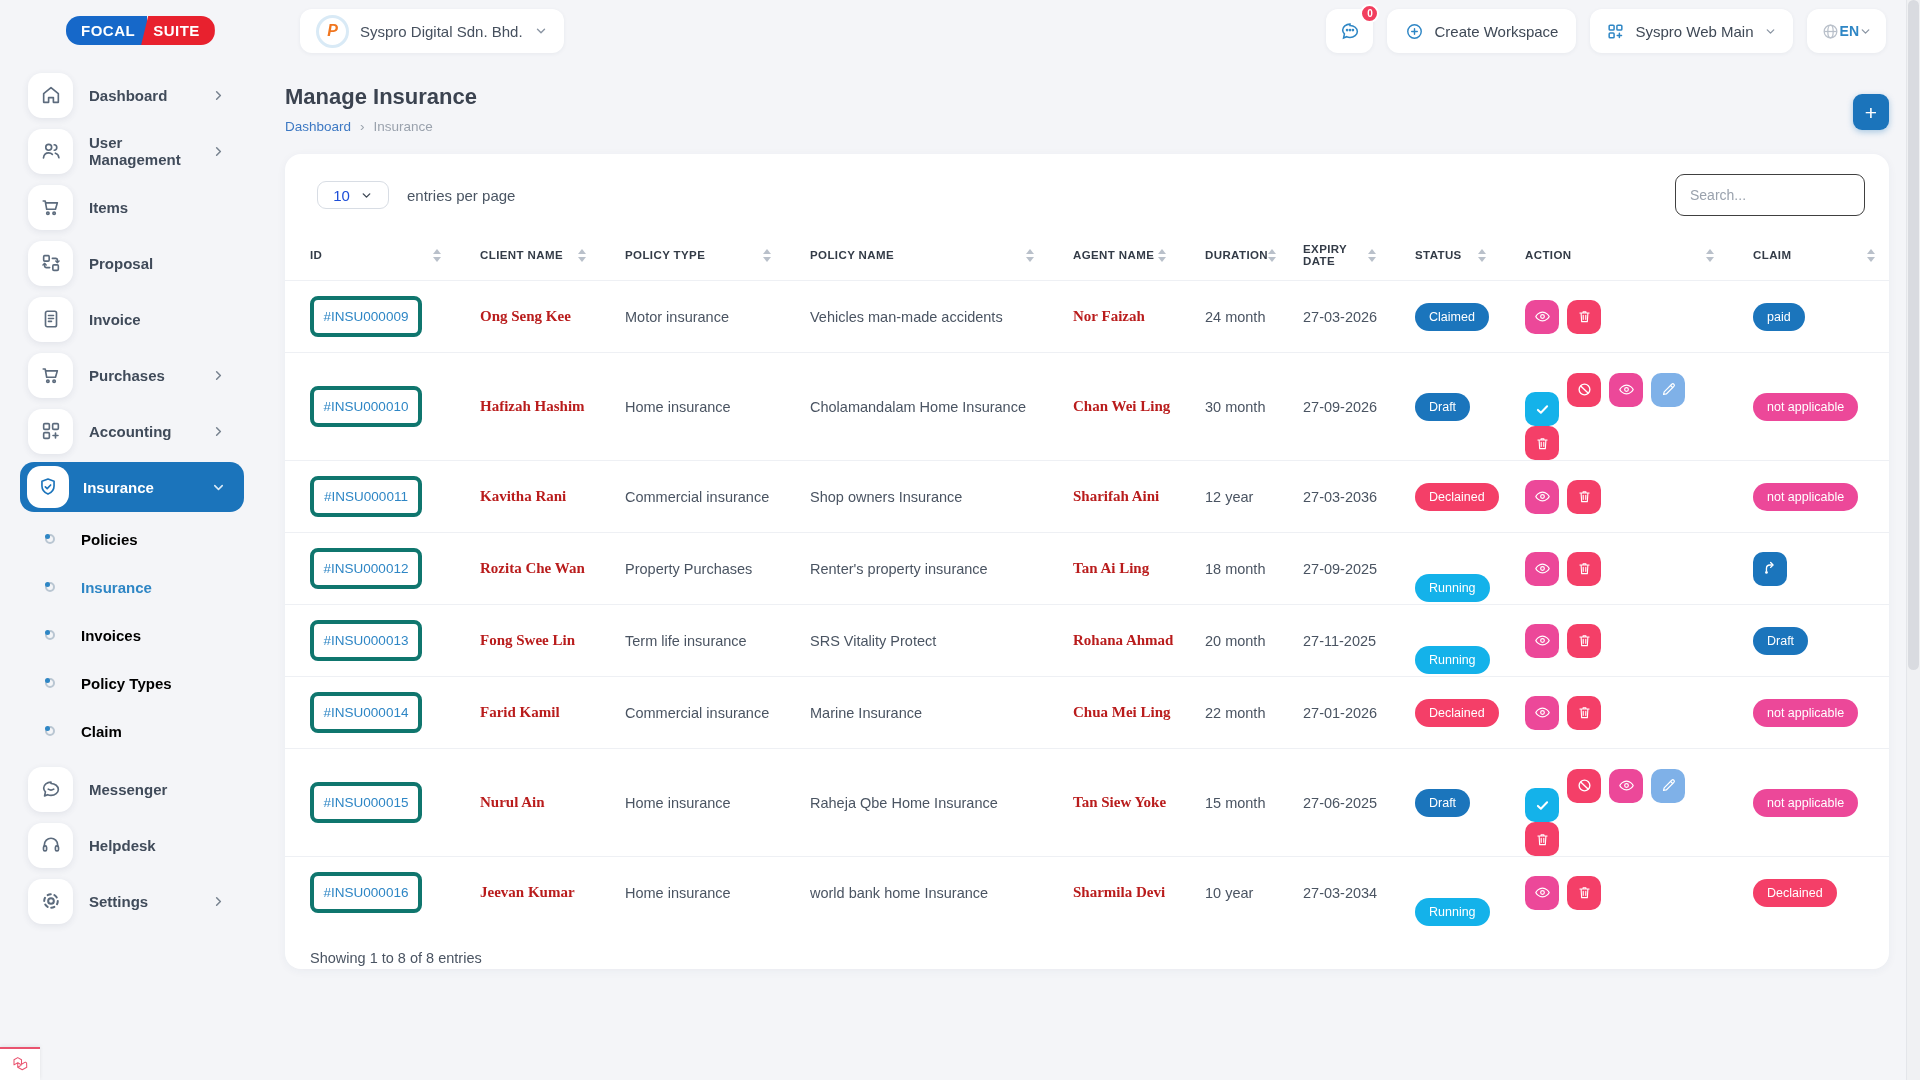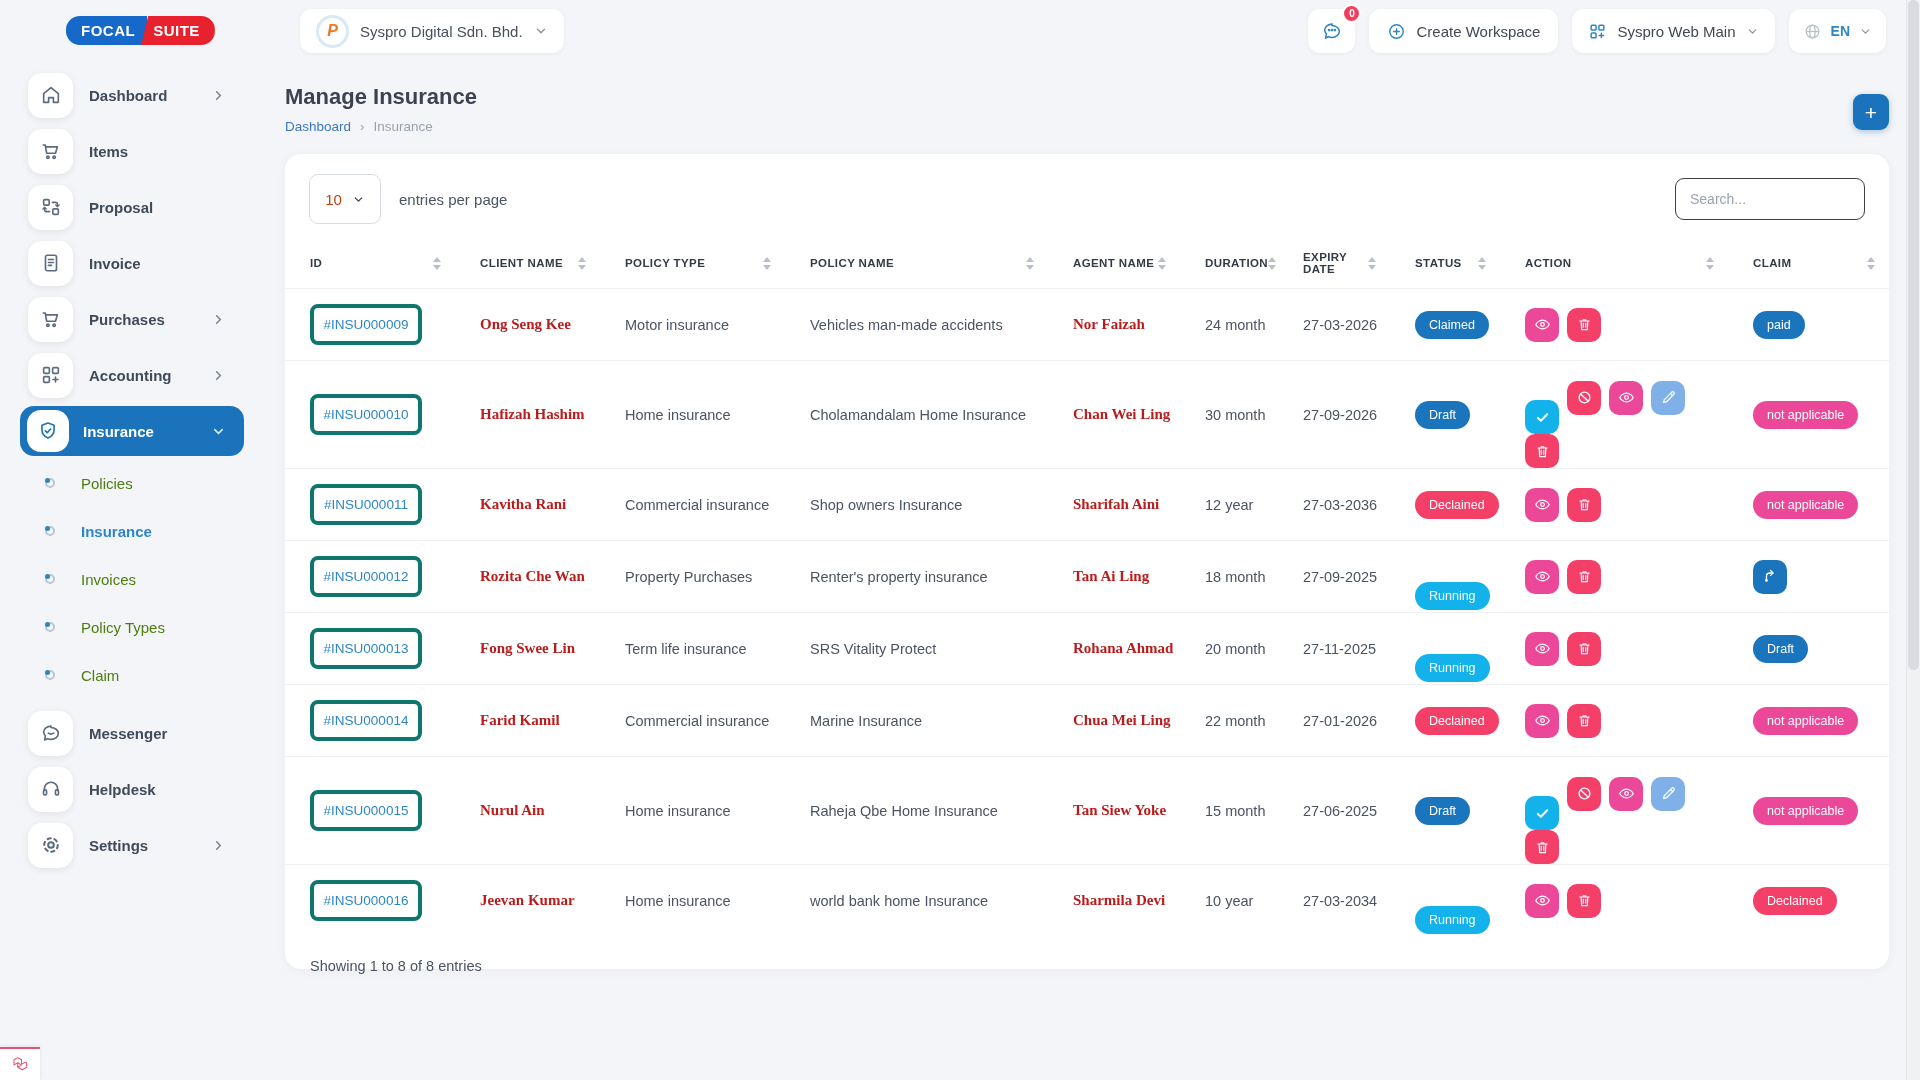--- a/index.html
+++ b/index.html
@@ -27,52 +27,52 @@
   .nav-chev { margin-left:auto; margin-right:30px; color:#77828f; }
   .nav-item.active { background:#1b74bb; border-radius:14px; margin:3px 12px 3px 16px; padding-left:7px; height:50px; gap:14px; }
   .nav-item.active .icon-tile { width:42px; height:42px; flex-basis:42px; color:#1b74bb; box-shadow:none; }
   .nav-item.active .nav-label { color:#fff; }
   .nav-item.active .nav-chev { color:#dcebf7; margin-right:18px; }
 
   .sub-list { margin:2px 0 6px 0; }
   .sub-item { display:flex; align-items:center; height:48px; padding-left:41px; gap:26px; cursor:pointer; }
   .bullet { width:10px; height:10px; border:2px solid #b9c6d2; border-radius:50%; position:relative; flex:0 0 10px; }
   .bullet::before { content:""; position:absolute; left:-2px; top:-2px; width:5px; height:5px; background:#2e86c5; border-radius:50%; }
-  .sub-label { font-size:15px; color:#4d7c0f; font-weight:400; }
+  .sub-label { font-size:15px; color:#000000; font-weight:700; }
   .sub-item.active .sub-label { color:#2e86c5; font-weight:700; }
 
   
   .topbar { position:absolute; left:252px; top:0; right:14px; height:62px; display:flex; align-items:center; }
   .pill { background:#fff; border-radius:12px; height:44px; display:flex; align-items:center; box-shadow:0 1px 4px rgba(30,50,90,.06); cursor:pointer; }
   .company-pill { margin-left:48px; padding:0 16px; gap:11px; }
   .avatar { width:33px; height:33px; border-radius:50%; border:3px solid #d9eaf6; background:#fff; display:flex; align-items:center; justify-content:center; font-weight:800; font-style:italic; font-size:16px; color:#f0761f; }
   .company-name { font-size:15px; color:#46505e; }
   .chev { color:#8a95a3; }
   .right-cluster { margin-left:auto; display:flex; align-items:center; gap:14px; margin-right:20px; }
   .chat-pill { width:47px; justify-content:center; position:relative; color:#2e86c5; }
   .chat-badge { position:absolute; top:-5px; right:-6px; min-width:19px; height:19px; border-radius:10px; background:#f23e5e; border:2px solid #fff; color:#fff; font-size:10px; font-weight:700; display:flex; align-items:center; justify-content:center; }
   .create-pill { padding:0 18px; gap:10px; font-size:15px; color:#3f4956; }
   .ws-pill { padding:0 16px; gap:10px; font-size:15px; color:#3f4956; }
-  .lang-pill { padding:0 14px; gap:9px; }
+  .lang-pill { padding:0 14px; }
   .lang-code { color:#2e86c5; font-weight:600; font-size:14px; }
 
   
   .main { position:absolute; left:252px; top:62px; right:14px; }
   .page-head { position:relative; margin:22px 17px 0 33px; }
   .page-title { font-size:22px; font-weight:700; color:#3b4350; }
   .breadcrumb { display:flex; align-items:center; gap:9px; margin-top:9px; font-size:13.5px; }
   .bc-link { color:#3c78c3; cursor:pointer; }
   .bc-sep { color:#9aa2ad; }
   .bc-cur { color:#9aa2ad; }
   .add-btn { position:absolute; right:0; top:10px; width:36px; height:36px; border:none; border-radius:9px; background:#1b74bb; color:#fff; font-size:21px; line-height:1; cursor:pointer; box-shadow:0 2px 6px rgba(27,116,187,.35); }
 
   
   .card { margin:20px 17px 0 33px; background:#fff; border-radius:16px; height:815px; box-shadow:0 2px 10px rgba(30,50,90,.05); }
   .controls { display:flex; align-items:center; padding:20px 24px 0 24px; }
-  .entries-select { width:72px; height:50px; border:1px solid #d8dde4; border-radius:9px; display:flex; align-items:center; justify-content:center; gap:10px; font-size:15px; color:#c2410c; cursor:pointer; background:#fff; }
+  .entries-select { width:72px; height:28px; border:1px solid #d8dde4; border-radius:9px; display:flex; align-items:center; justify-content:center; gap:10px; font-size:15px; color:#1d4ed8; cursor:pointer; background:#fff;margin-left:8px; }
   .entries-label { margin-left:18px; font-size:15px; color:#4a5563; }
   .search-input { margin-left:auto; width:190px; height:42px; border:1px solid #404040; border-radius:9px; padding:0 14px; font-size:14px; color:#3f4956; font-family:inherit; }
   .search-input::placeholder { color:#9aa2ad; }
 
   table { width:100%; border-collapse:collapse; table-layout:fixed; margin-top:14px; }
   th { text-align:left; padding:13px 0 13px 25px; }
   .th-flex { display:flex; align-items:center; justify-content:space-between; padding-right:14px; font-size:11.5px; font-weight:700; letter-spacing:.4px; color:#333b47; }
   .sort { display:inline-flex; flex-direction:column; gap:3px; }
   .sort i { width:0; height:0; border-left:4px solid transparent; border-right:4px solid transparent; }
   .sort .up { border-bottom:5px solid #b9c0ca; }
@@ -101,20 +101,36 @@
     <span class="half suite">SUITE</span>
   </div>
   <nav class="nav-list" id="nav-main">
       <div class="nav-item">
         <span class="icon-tile">
           <svg width="22" height="22" viewBox="0 0 24 24" fill="none" stroke="currentColor" stroke-width="1.8" stroke-linecap="round" stroke-linejoin="round">
             <path d="M4 10.6 12 4l8 6.6V20h-5.4v-5.2h-5.2V20H4z"></path>
           </svg>
         </span>
         <span class="nav-label">Dashboard</span>
+        <span class="nav-chev">
+          <svg width="15" height="15" viewBox="0 0 24 24" fill="none" stroke="currentColor" stroke-width="2.4" stroke-linecap="round" stroke-linejoin="round">
+            <path d="M9 6l6 6-6 6"></path>
+          </svg>
+        </span>
+      </div>
+      <div class="nav-item">
+        <span class="icon-tile">
+          <svg width="22" height="22" viewBox="0 0 24 24" fill="none" stroke="currentColor" stroke-width="1.8" stroke-linecap="round" stroke-linejoin="round">
+            <circle cx="9.5" cy="8" r="3.2"></circle>
+            <path d="M3.8 19.5c.4-3.4 2.7-5.4 5.7-5.4 1.6 0 3 .6 4 1.6"></path>
+            <path d="M15.5 5.2c1.6.1 2.8 1.4 2.8 3s-1.2 2.9-2.8 3"></path>
+            <path d="M16.8 14.4c2.2.6 3.5 2.3 3.8 5"></path>
+          </svg>
+        </span>
+        <span class="nav-label">User Management</span>
         <span class="nav-chev">
           <svg width="15" height="15" viewBox="0 0 24 24" fill="none" stroke="currentColor" stroke-width="2.4" stroke-linecap="round" stroke-linejoin="round">
             <path d="M9 6l6 6-6 6"></path>
           </svg>
         </span>
       </div>
       <div class="nav-item">
         <span class="icon-tile">
           <svg width="22" height="22" viewBox="0 0 24 24" fill="none" stroke="currentColor" stroke-width="1.8" stroke-linecap="round" stroke-linejoin="round">
             <path d="M3.5 5.5h2.2l1.6 9h9.6l2-7H6.3"></path>

